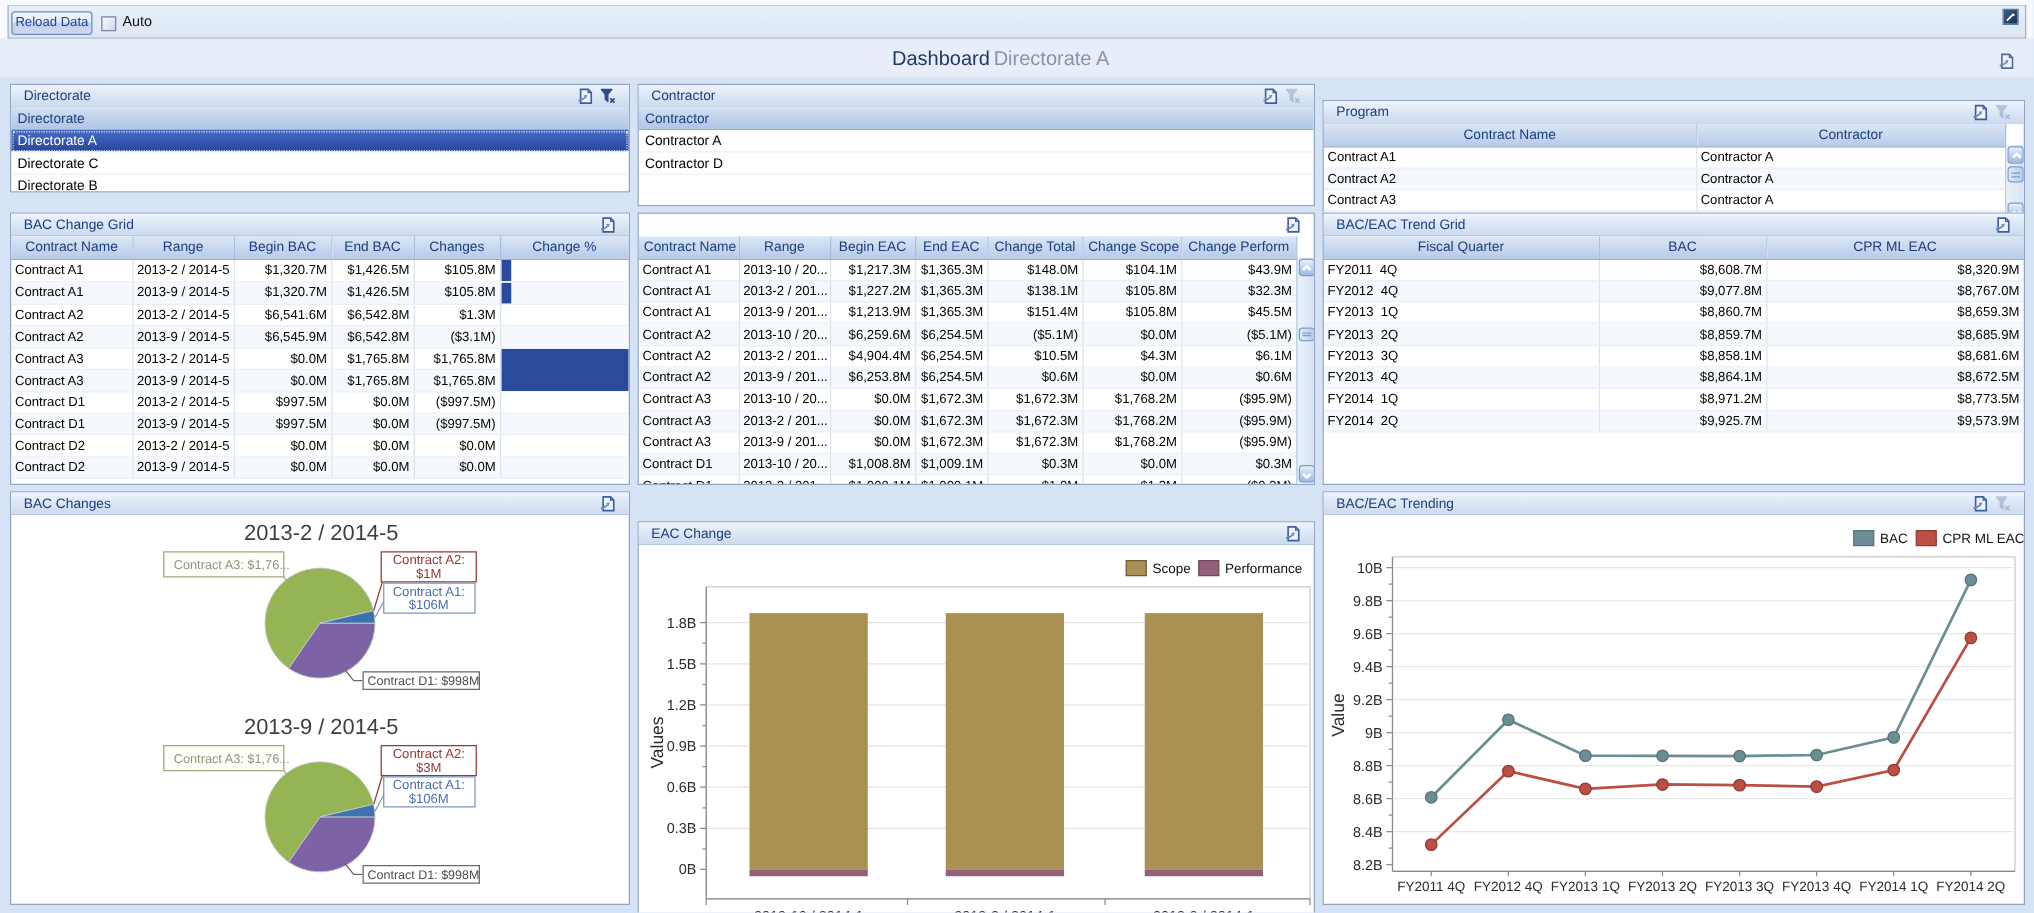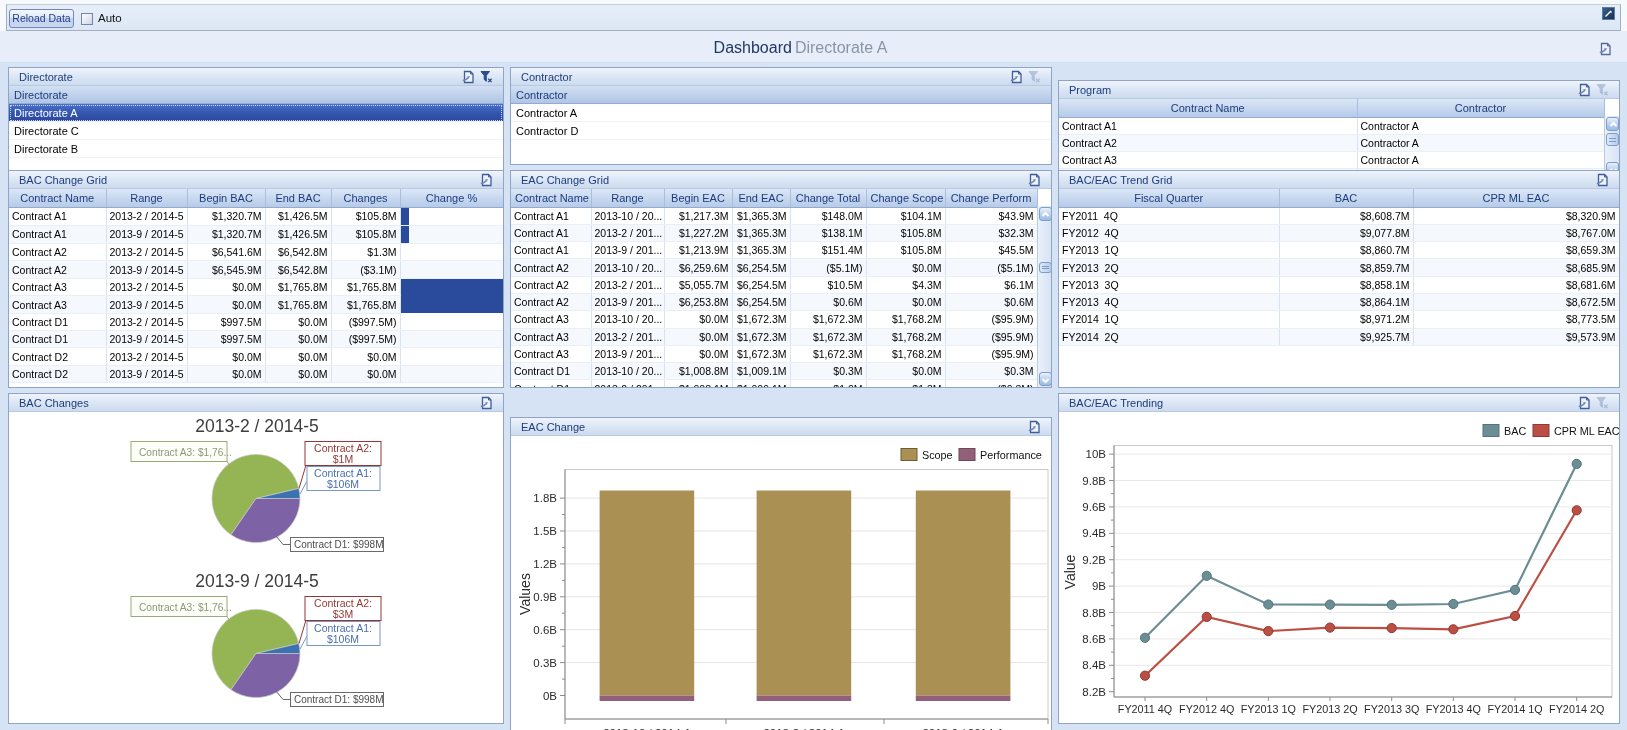--- a/index.html
+++ b/index.html
@@ -43,21 +43,21 @@
 </div>
 <div id="titleband">
   <div style="position:absolute;left:0;right:0;top:8px;text-align:center;transform:translateX(-13px);"><span class="t1">Dashboard</span>&nbsp;<span class="t2">Directorate A</span></div>
   <div id="tb-export"><svg width="13" height="14" viewBox="0 0 13 14">
         <path d="M2.5 1.5 h6 l2.5 2.5 v8.5 h-8.5 z" fill="#eef2fa" stroke="#55699c" stroke-width="1.3"></path>
         <path d="M8.5 1.5 v2.5 h2.5" fill="none" stroke="#55699c" stroke-width="1"></path>
         <path d="M0.8 10.6 C2.5 10.4 4.5 9.4 6.2 7.9" fill="none" stroke="#7287b3" stroke-width="1.5"></path>
         <path d="M7.9 5.9 L4.9 6.4 L6.8 8.7 Z" fill="#7287b3"></path>
       </svg></div>
 </div>
-<div class="panel" style="left:8px;top:67px;width:496px;height:120px;">
+<div class="panel" style="left:8px;top:67px;width:496px;height:87px;">
     <div class="ptitle">Directorate</div>
     <div class="pticons">
       <svg width="13" height="14" viewBox="0 0 13 14">
         <path d="M2.5 1.5 h6 l2.5 2.5 v8.5 h-8.5 z" fill="#eef2fa" stroke="#3f5d9e" stroke-width="1.3"></path>
         <path d="M8.5 1.5 v2.5 h2.5" fill="none" stroke="#3f5d9e" stroke-width="1"></path>
         <path d="M0.8 10.6 C2.5 10.4 4.5 9.4 6.2 7.9" fill="none" stroke="#7287b3" stroke-width="1.5"></path>
         <path d="M7.9 5.9 L4.9 6.4 L6.8 8.7 Z" fill="#7287b3"></path>
       </svg>
       <svg width="13" height="13" viewBox="0 0 13 13" style="opacity:1">
         <path d="M1 1.5 h8.5 l-3.2 4 v5.8 l-2.1 -1.9 v-3.9 z" fill="#2c4a8c" stroke="#2c4a8c" stroke-linejoin="round"></path>
@@ -262,21 +262,20 @@
             <td class="num">$0.0M</td>
             <td class="num">$0.0M</td>
             <td class="num">$0.0M</td>
             <td style="padding:0;"></td>
           </tr>
         </tbody>
       </table>
     </div>
   </div>
 <div class="panel" style="left:510px;top:170px;width:542px;height:218px;">
-    <div class="ptitle">EAC Change Grid</div>
     <div class="pticons">
       <svg width="13" height="14" viewBox="0 0 13 14">
         <path d="M2.5 1.5 h6 l2.5 2.5 v8.5 h-8.5 z" fill="#eef2fa" stroke="#3f5d9e" stroke-width="1.3"></path>
         <path d="M8.5 1.5 v2.5 h2.5" fill="none" stroke="#3f5d9e" stroke-width="1"></path>
         <path d="M0.8 10.6 C2.5 10.4 4.5 9.4 6.2 7.9" fill="none" stroke="#7287b3" stroke-width="1.5"></path>
         <path d="M7.9 5.9 L4.9 6.4 L6.8 8.7 Z" fill="#7287b3"></path>
       </svg>
     </div>
     <div style="position:absolute;left:0;right:0;top:18px;bottom:0;overflow:hidden;">
       <table class="grid" style="width:526px;">
@@ -331,21 +330,21 @@
             <td>2013-10 / 20...</td>
             <td class="num">$6,259.6M</td>
             <td class="num">$6,254.5M</td>
             <td class="num">($5.1M)</td>
             <td class="num">$0.0M</td>
             <td class="num">($5.1M)</td>
           </tr>
           <tr>
             <td>Contract A2</td>
             <td>2013-2 / 201...</td>
-            <td class="num">$5,055.7M</td>
+            <td class="num">$4,904.4M</td>
             <td class="num">$6,254.5M</td>
             <td class="num">$10.5M</td>
             <td class="num">$4.3M</td>
             <td class="num">$6.1M</td>
           </tr>
           <tr class="alt">
             <td>Contract A2</td>
             <td>2013-9 / 201...</td>
             <td class="num">$6,253.8M</td>
             <td class="num">$6,254.5M</td>

